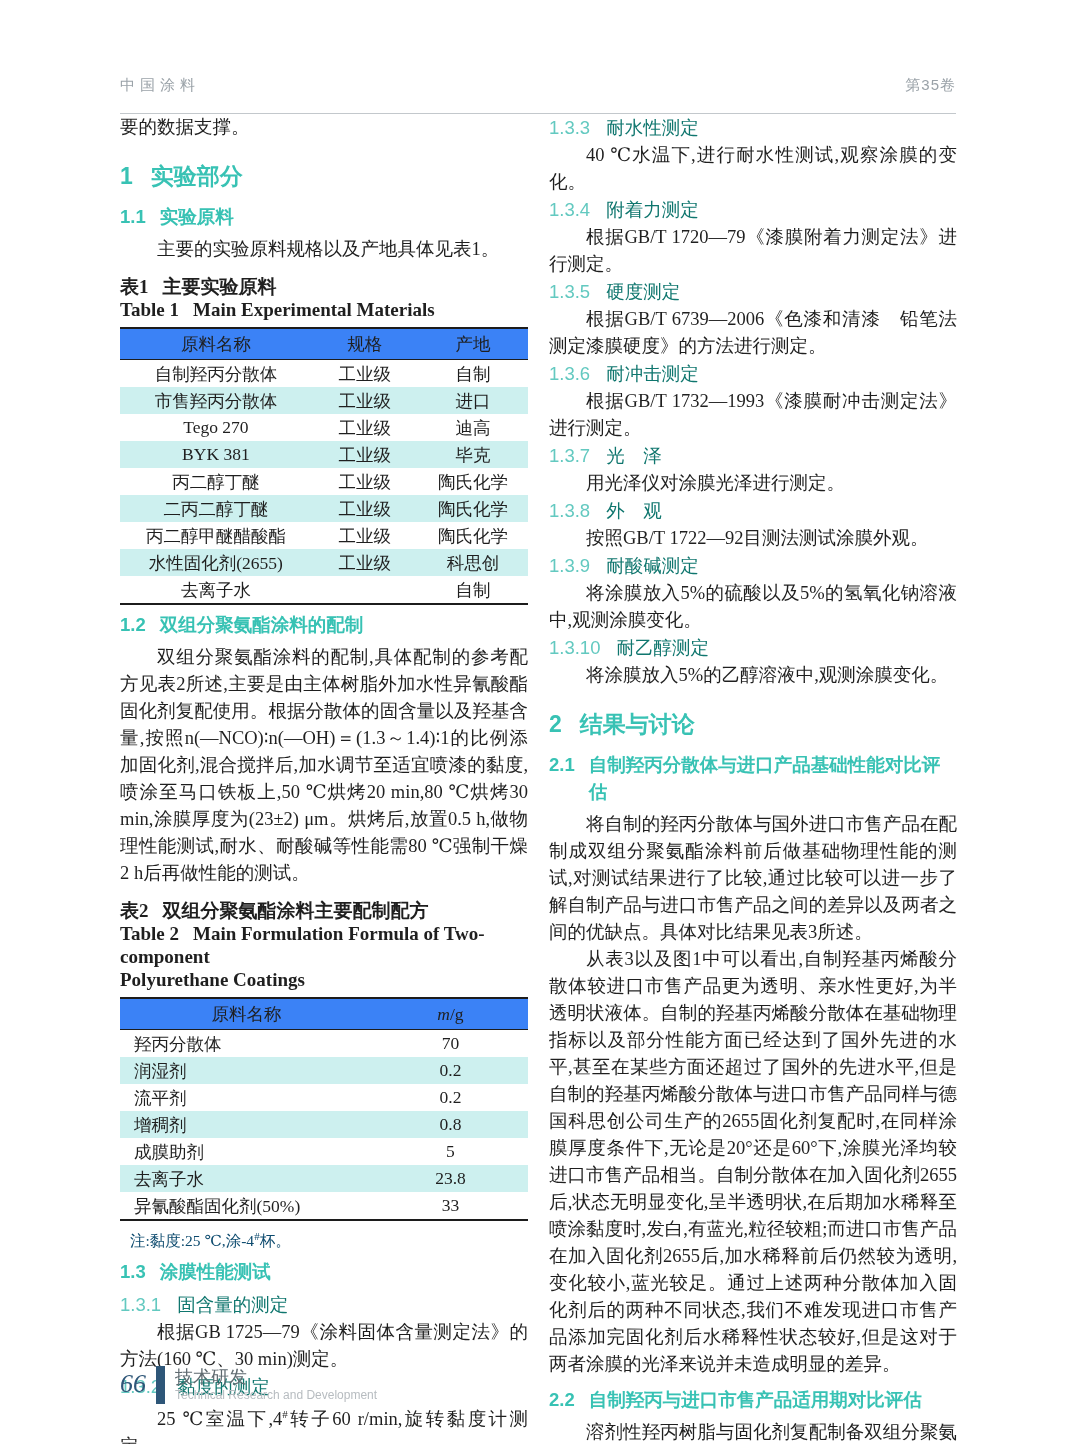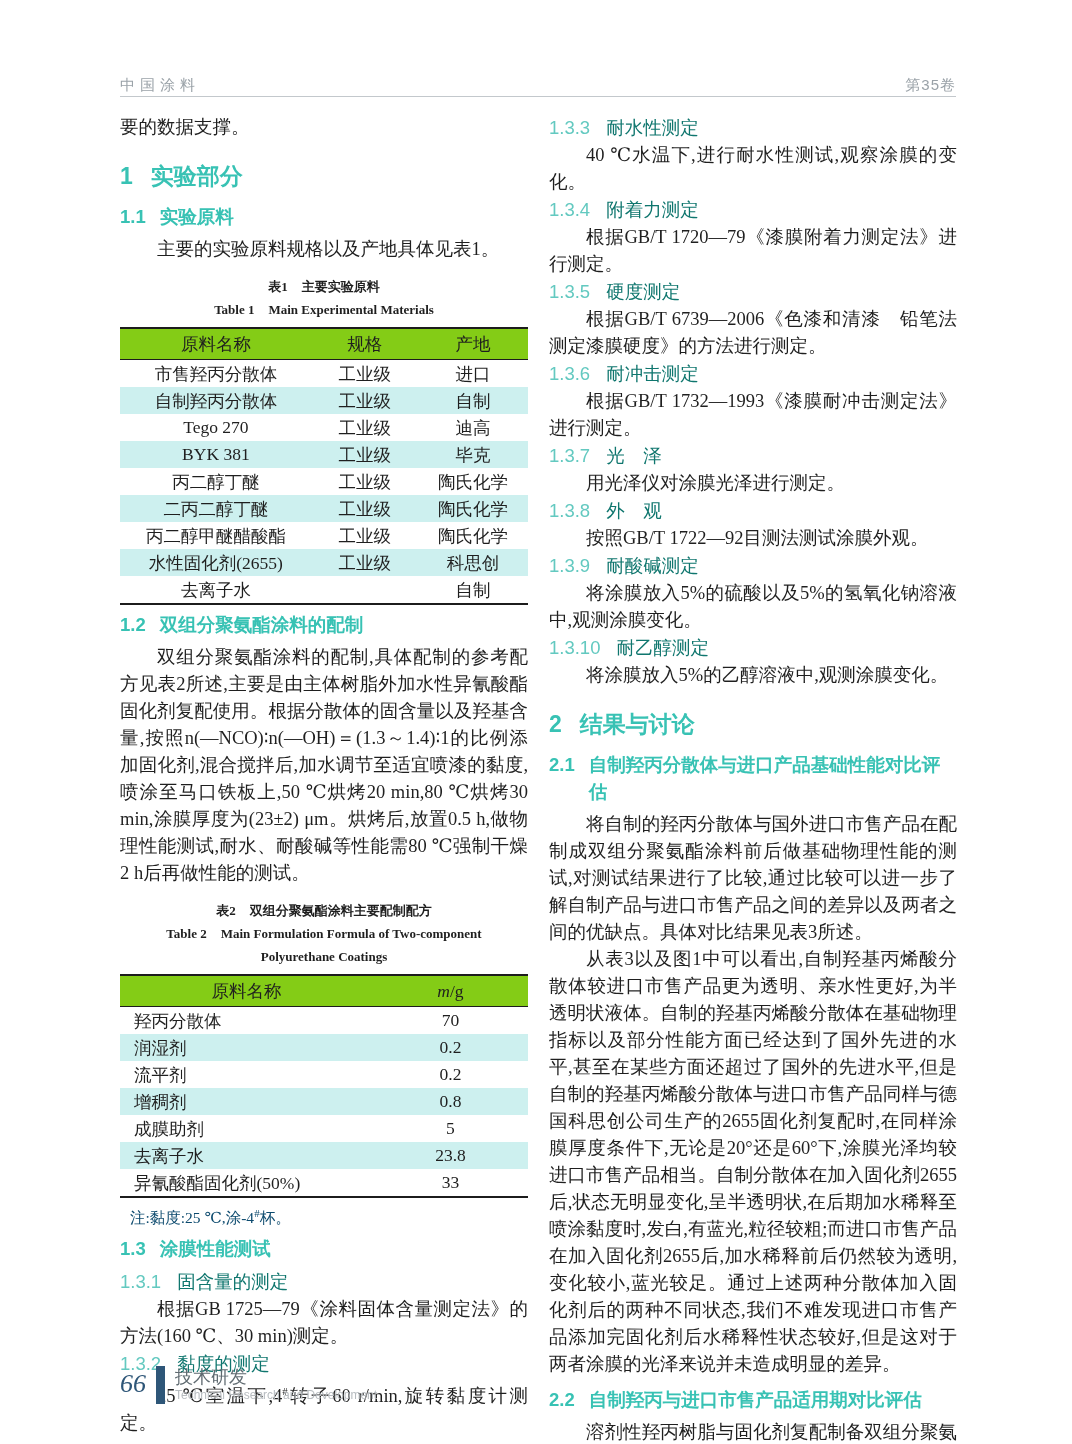--- a/index.html
+++ b/index.html
@@ -6,21 +6,21 @@
   body{
     width:1072px;height:1444px;position:relative;overflow:hidden;
     font-family:"Liberation Serif","DejaVu Serif",serif;
     color:#1f1f1f;
   }
   
   .page-header{
     position:absolute;left:120px;top:76px;width:836px;
     border-bottom:1px solid #c3c8cc;
     display:flex;justify-content:space-between;align-items:flex-end;
-    padding-bottom:1px;
+    padding-bottom:18px;
     font-family:"Liberation Sans","DejaVu Sans",sans-serif;
     font-size:15px;color:#9aa2a8;
   }
   .page-header .journal{letter-spacing:5px;}
   .page-header .volume{letter-spacing:1px;}
   
   .col{position:absolute;top:114px;width:408px;}
   .col-left{left:120px;}
   .col-right{left:549px;}
   p.body{
@@ -45,32 +45,32 @@
     display:flex;gap:16px;align-items:baseline;
     font-size:18.5px;line-height:27px;margin:0;
   }
   .h3 .num{
     font-family:"Liberation Sans","DejaVu Sans",sans-serif;
     color:#63c9c0;
   }
   .h3 .ttl{color:#0f766e;}
   
   .cap{
-    text-align:center;font-weight:bold;font-size:13px;line-height:23px;margin:0;
+    font-weight:bold;font-size:19px;line-height:23px;margin:0;
   }
   .cap-cn{margin-top:12px;}
   .cap .lbl{margin-right:14px;}
   
   table.data{
     width:100%;border-collapse:collapse;margin-top:6px;
     font-size:17.5px;
     border-top:2px solid #1c1c1c;border-bottom:2px solid #1c1c1c;
   }
   table.data th{
-    background:#84cc16;font-weight:normal;
+    background:#3b82f6;font-weight:normal;
     border-bottom:1.5px solid #1c1c1c;
     height:30px;padding:0 4px;
   }
   table.data td{height:27px;padding:0 4px;text-align:center;}
   table.data tbody tr:nth-child(even){background:#cdf0ef;}
   table.t1 th:nth-child(1){width:47%;}
   table.t1 th:nth-child(2){width:26%;}
   table.t1 th:nth-child(3){width:27%;}
   table.t2 th:nth-child(1){width:62%;}
   table.t2 th:nth-child(2){width:38%;}
@@ -133,28 +133,28 @@
   <table class="data t1">
     <thead>
       <tr>
         <th>原料名称</th>
         <th>规格</th>
         <th>产地</th>
       </tr>
     </thead>
     <tbody>
       <tr>
+          <td>自制羟丙分散体</td>
+          <td>工业级</td>
+          <td>自制</td>
+        </tr>
+      <tr>
           <td>市售羟丙分散体</td>
           <td>工业级</td>
           <td>进口</td>
-        </tr>
-      <tr>
-          <td>自制羟丙分散体</td>
-          <td>工业级</td>
-          <td>自制</td>
         </tr>
       <tr>
           <td>Tego 270</td>
           <td>工业级</td>
           <td>迪高</td>
         </tr>
       <tr>
           <td>BYK 381</td>
           <td>工业级</td>
           <td>毕克</td>

